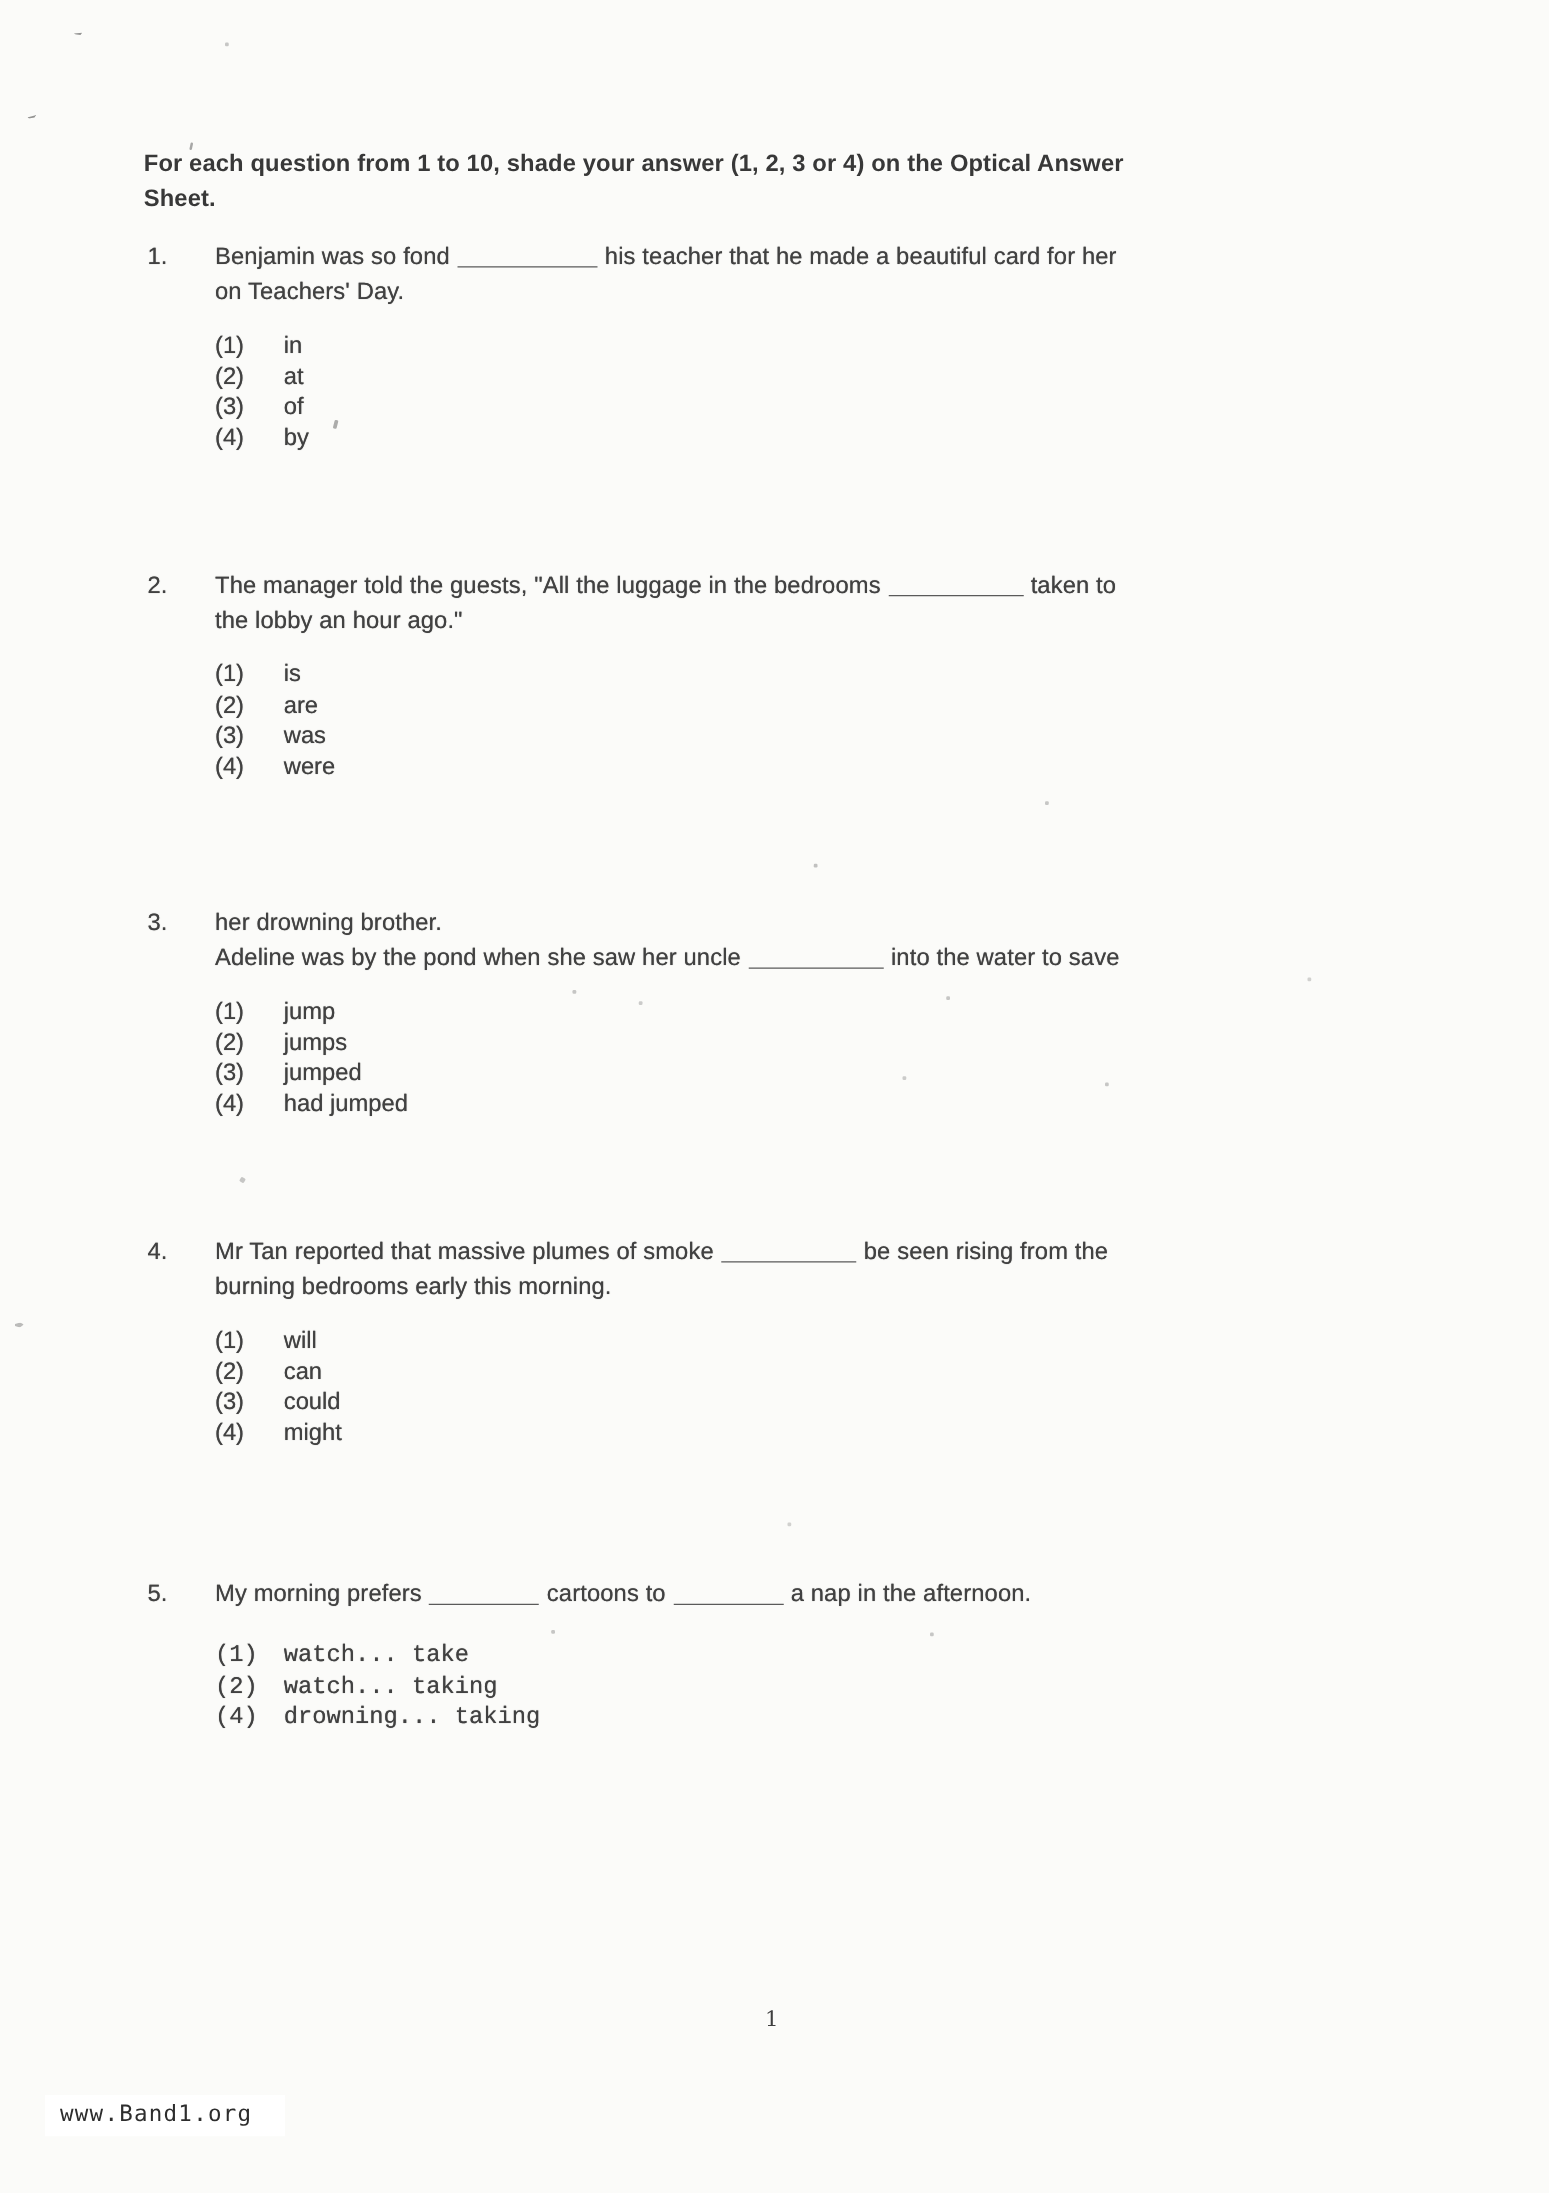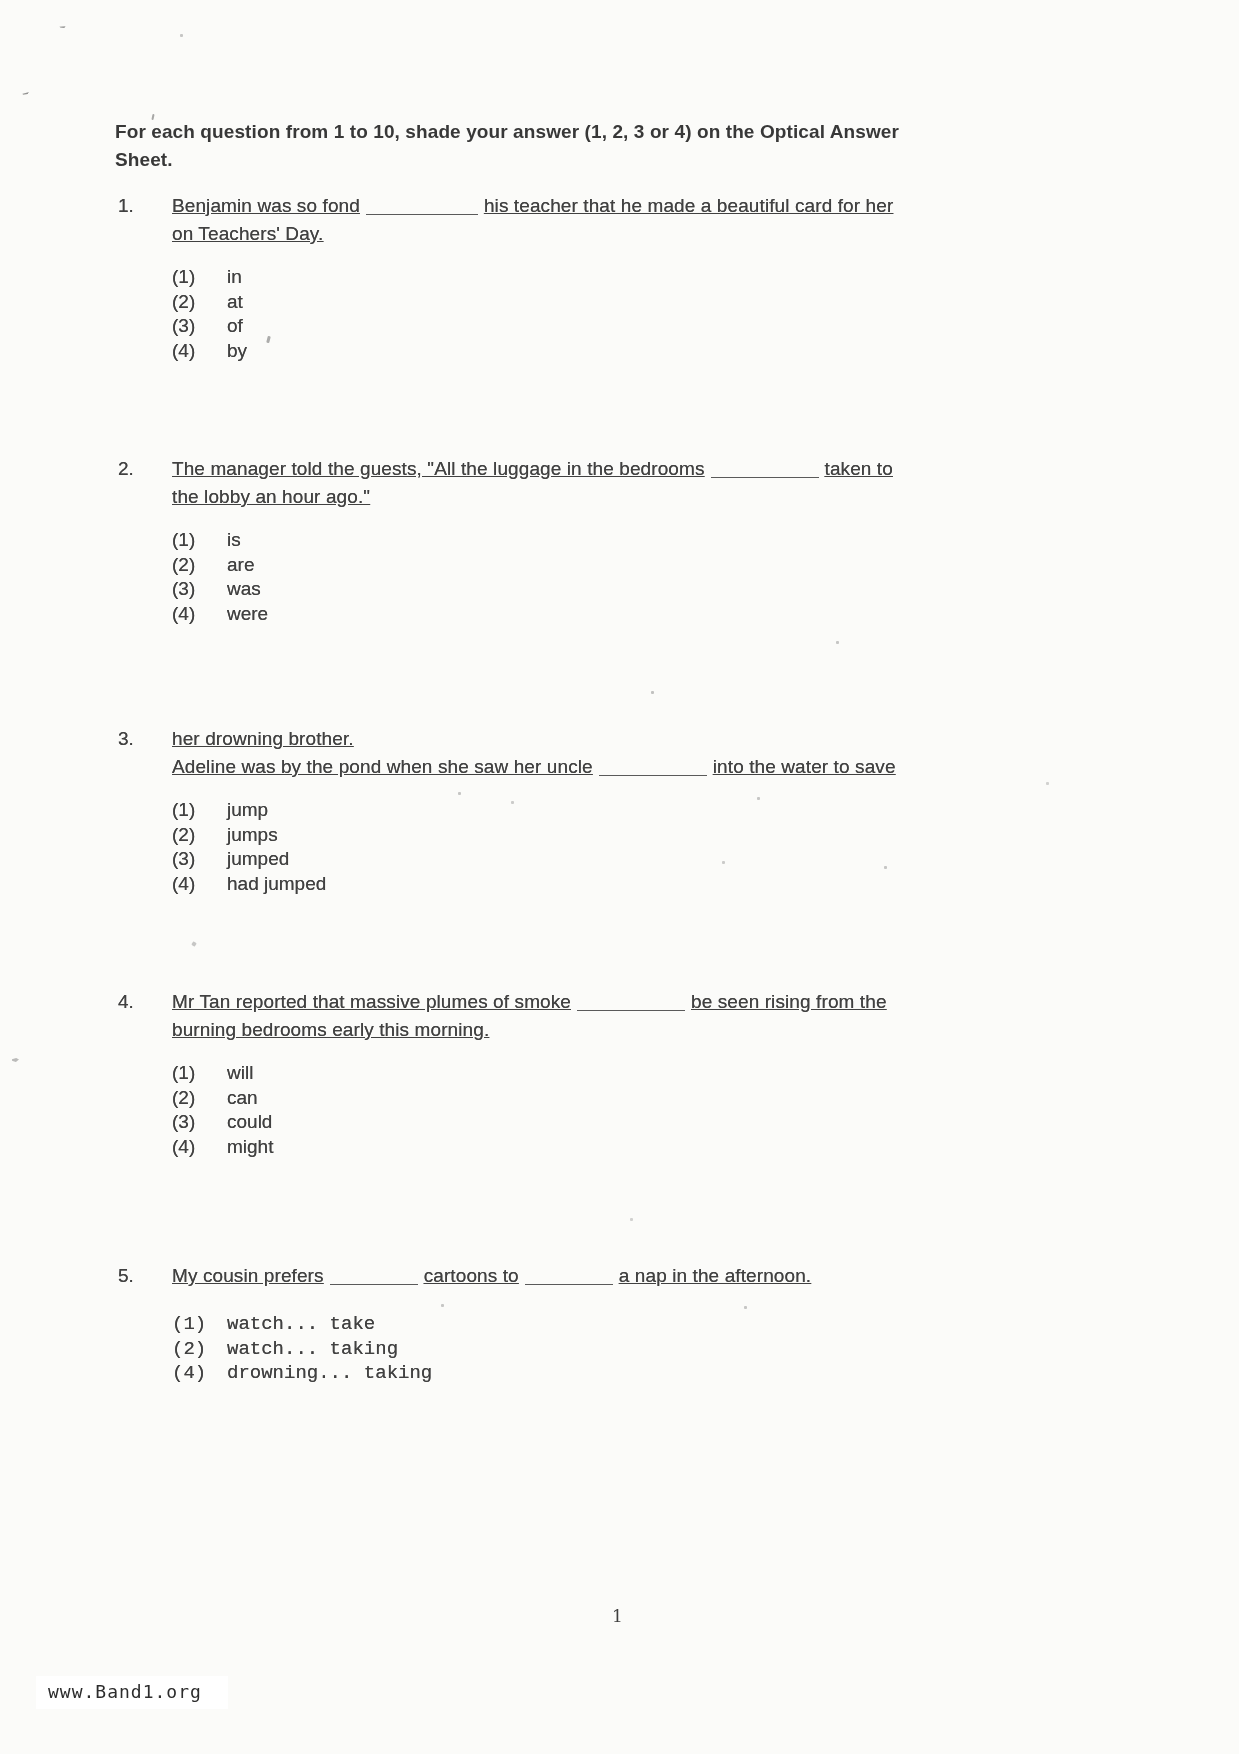--- a/index.html
+++ b/index.html
@@ -26,21 +26,20 @@
   
   .question{position:absolute;left:118px;width:1080px;}
   .qnum{
     position:absolute;left:0;top:0;width:54px;
     font-size:19px;line-height:28px;display:inline-block;
   }
   .qbody{margin-left:54px;width:860px;}
   .qline{
     margin:0;font-size:19px;line-height:28px;white-space:nowrap;
     letter-spacing:.1px;
-    text-decoration:underline;
   }
   .blank{
     display:inline-block;height:14px;margin:0 6px;
     border-bottom:1.6px solid #5a5a5a;
     vertical-align:-3px;
   }
   .b112{width:112px}.b108{width:108px}.b88{width:88px}
 
   .options{list-style:none;margin:17px 0 0 0;padding:0;}
   .q5 .options{margin-top:22px;font-family:Liberation Mono, monospace;}
@@ -145,21 +144,21 @@
         <li class="opt"><span class="optnum ink">(2)</span><span class="optlabel ink">can</span></li>
         <li class="opt"><span class="optnum ink">(3)</span><span class="optlabel ink">could</span></li>
         <li class="opt"><span class="optnum ink">(4)</span><span class="optlabel ink">might</span></li>
       </ul>
     </div>
   </section>
 
   <section class="question q5" style="top:1262px">
     <span class="qnum ink">5.</span>
     <div class="qbody">
-      <p class="qline ink"><span>My cousin prefers</span><span class="blank b88"></span><span>cartoons to</span><span class="blank b88"></span><span>a nap in the afternoon.</span></p>
+      <p class="qline ink"><span>My morning prefers</span><span class="blank b88"></span><span>cartoons to</span><span class="blank b88"></span><span>a nap in the afternoon.</span></p>
       <ul class="options">
         <li class="opt"><span class="optnum ink">(1)</span><span class="optlabel ink">watch... take</span></li>
         <li class="opt"><span class="optnum ink">(2)</span><span class="optlabel ink">watch... taking</span></li>
         <li class="opt"><span class="optnum ink">(4)</span><span class="optlabel ink">drowning... taking</span></li>
       </ul>
     </div>
   </section>
 
   <div class="page-number">1</div>
   <div class="watermark">www.Band1.org</div>

